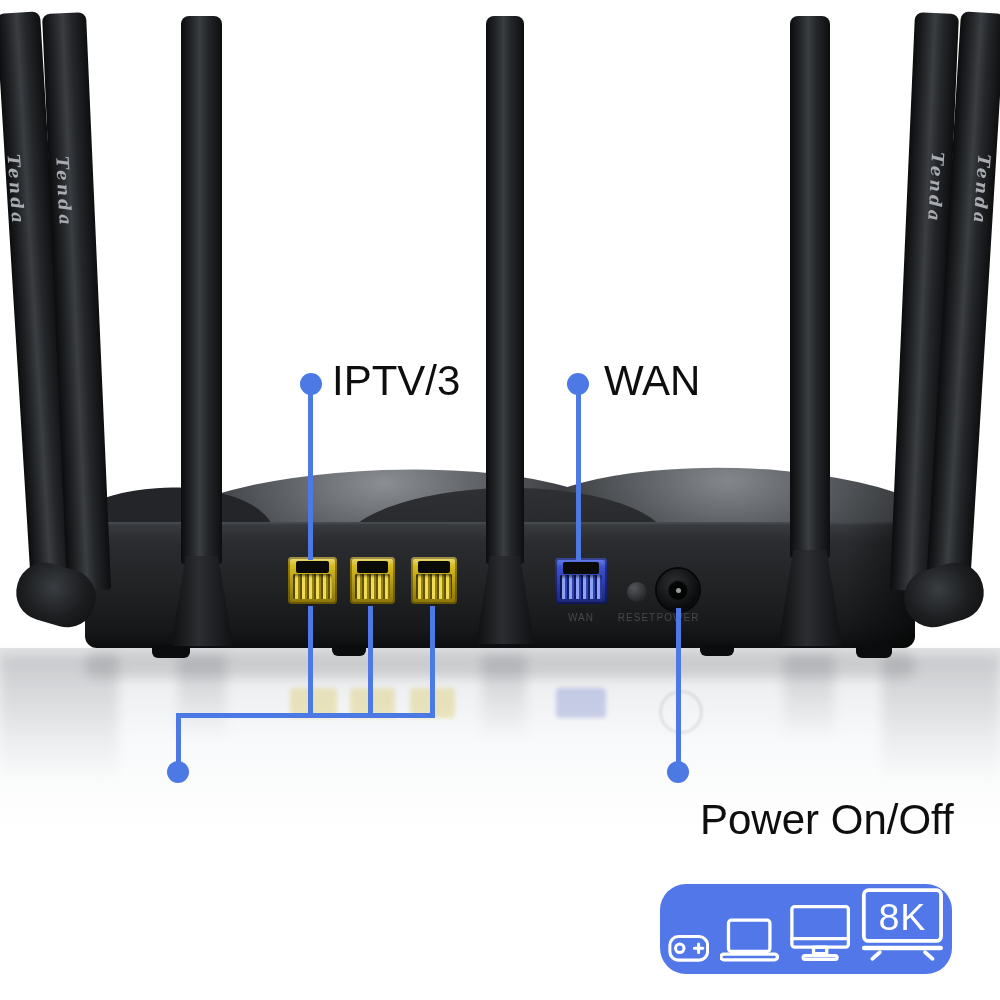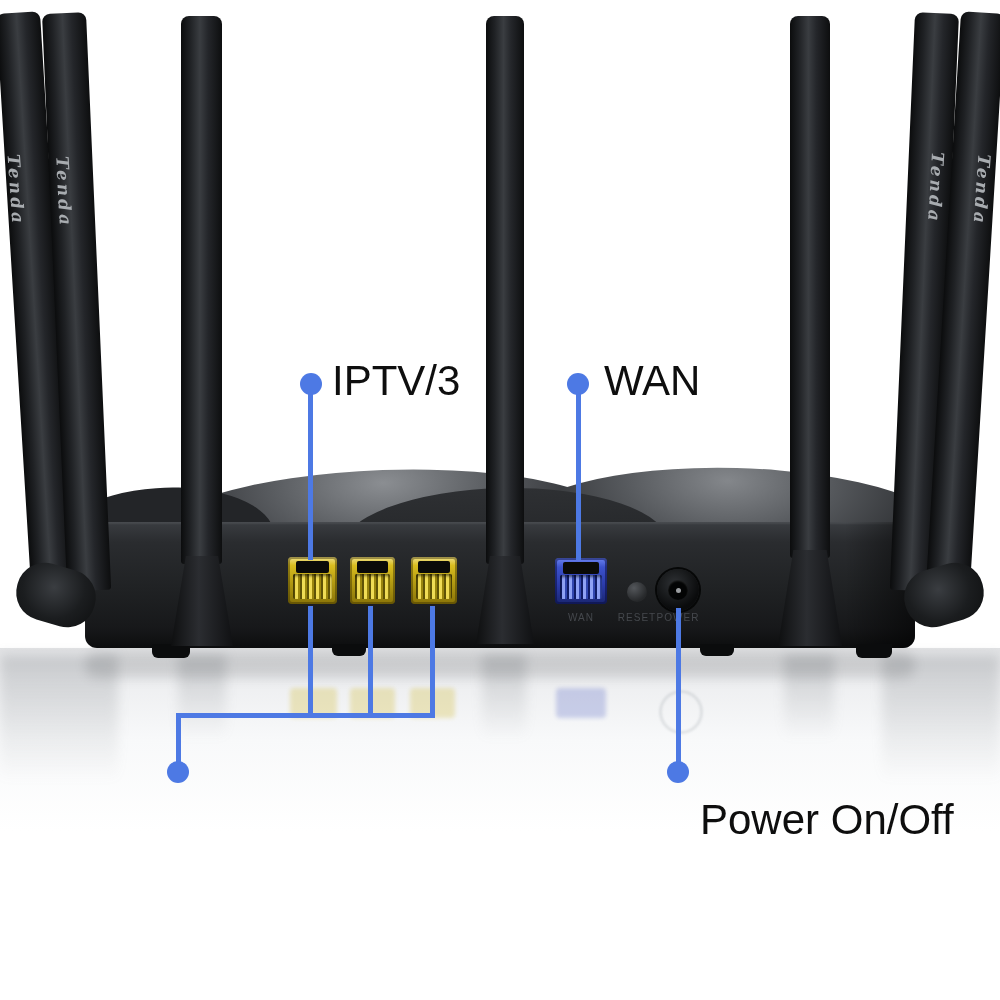--- a/index.html
+++ b/index.html
@@ -213,14 +213,37 @@
   <div class="aline l-lan2"></div>
   <div class="aline l-lan3"></div>
   <div class="aline h l-lan-h"></div>
   <div class="aline l-lan-v"></div>
   <div class="adot d-lan"></div>
 
   <div class="aline l-power"></div>
   <div class="adot d-power"></div>
   <div class="alabel t-power">Power On/Off</div>
 
+  <div class="badge">
+    <svg width="44" height="34" viewBox="0 0 44 34" fill="none" stroke="#ffffff" stroke-width="3.2" stroke-linecap="round" stroke-linejoin="round">
+      <rect x="2" y="7" width="40" height="25" rx="9"></rect>
+      <circle cx="12.5" cy="19.5" r="4.5"></circle>
+      <path d="M28 19.5h9 M32.5 15v9"></path>
+    </svg>
+    <svg width="62" height="46" viewBox="0 0 62 46" fill="none" stroke="#ffffff" stroke-width="3.5" stroke-linecap="round" stroke-linejoin="round">
+      <rect x="9" y="2" width="44" height="33" rx="3"></rect>
+      <rect x="1" y="38" width="60" height="6" rx="3"></rect>
+    </svg>
+    <svg width="64" height="60" viewBox="0 0 64 60" fill="none" stroke="#ffffff" stroke-width="3.5" stroke-linecap="round" stroke-linejoin="round">
+      <rect x="2" y="2" width="60" height="43" rx="3"></rect>
+      <path d="M2 36h60"></path>
+      <rect x="25" y="45" width="14" height="7"></rect>
+      <rect x="14" y="54" width="36" height="4" rx="2"></rect>
+    </svg>
+    <svg width="88" height="78" viewBox="0 0 88 78" fill="none" stroke="#ffffff" stroke-width="4" stroke-linecap="round" stroke-linejoin="round">
+      <rect x="3" y="3" width="82" height="54" rx="5"></rect>
+      <text x="44" y="45" text-anchor="middle" font-size="40" fill="#ffffff" stroke="none" font-family="Liberation Sans, sans-serif" letter-spacing="1">8K</text>
+      <rect x="1" y="62" width="86" height="5" rx="2.5" fill="#ffffff" stroke="none"></rect>
+      <path d="M20 69 L12 76 M68 69 L76 76"></path>
+    </svg>
+  </div>
 
 </div>
 
 </body></html>

